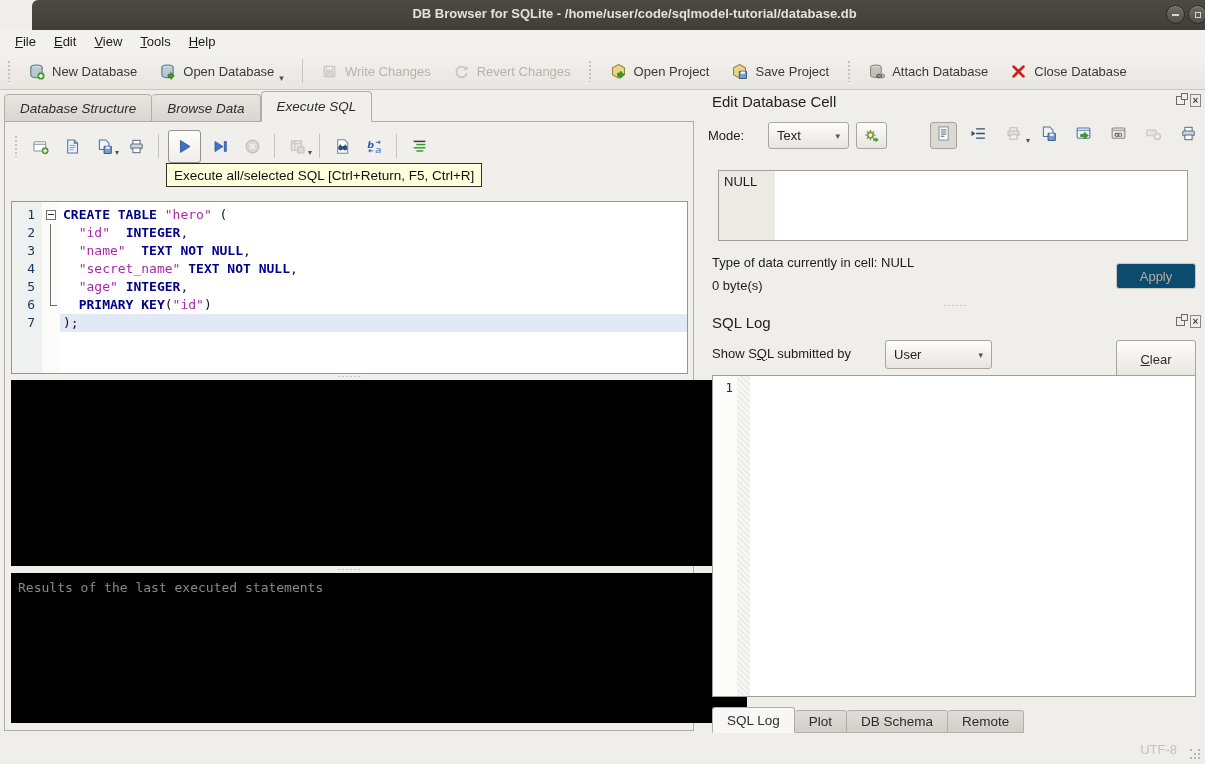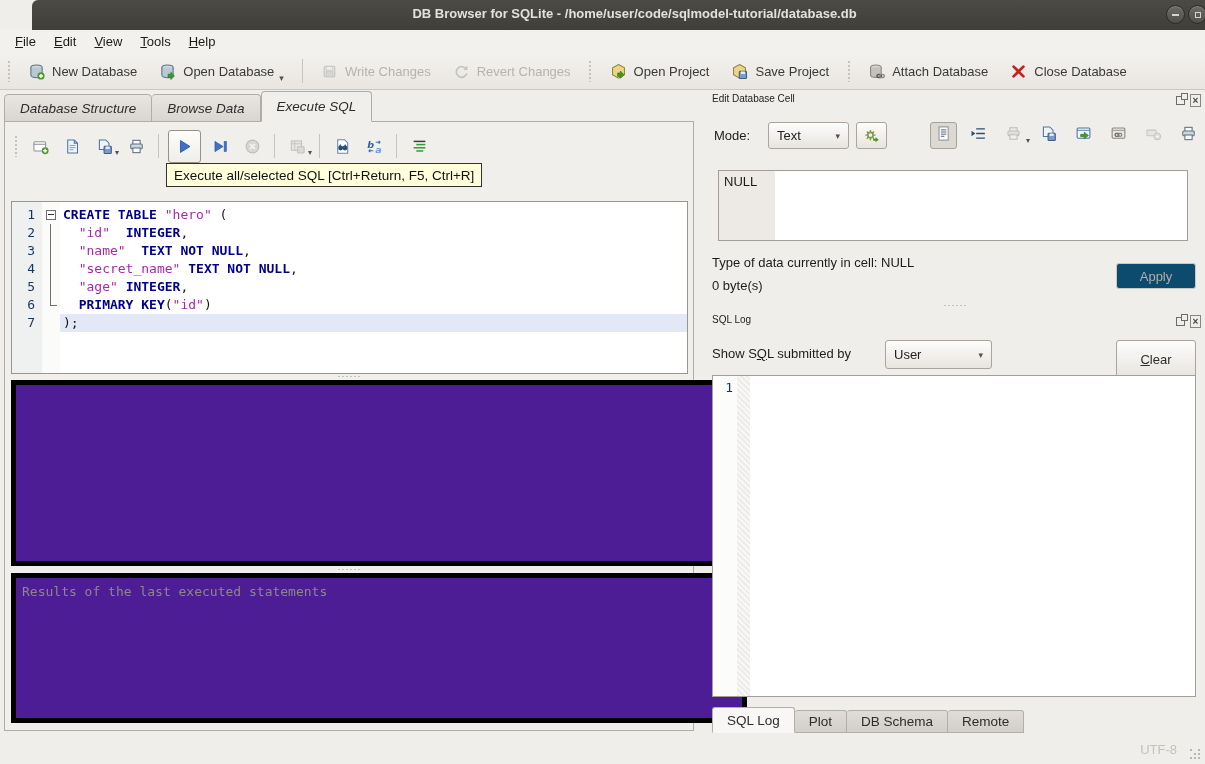--- a/index.html
+++ b/index.html
@@ -90,28 +90,28 @@
     border:1px solid #6f6f6f; background:#fff; }
   .fold.start::after { content:""; position:absolute; left:6px; top:8px; width:6px; height:1px; background:#333; }
   .ctext { white-space:pre; flex:1; padding-left:3px; }
   .crow.current .ctext { background:#e2e8f5; }
   .tok-kw  { color:#00008b; font-weight:bold; }
   .tok-str { color:#a928a9; }
   .tok-pl  { color:#141414; }
 
   .hsplit { position:absolute; left:6px; width:677px; height:6px; text-align:center;
     color:#95908a; font-size:9px; line-height:5px; letter-spacing:1px; cursor:row-resize; }
-  .pane { position:absolute; left:6px; width:736px; background:#4c1d95; border:5px solid #000000; }
+  .pane { position:absolute; left:6px; width:736px; background:#000000; border:1px solid #000000; }
   .pane.mid { top:258px; height:186px; }
   .pane.results { top:451px; height:150px; padding:6px 6px;
     font-family:"DejaVu Sans Mono",monospace; font-size:13px; color:#8d8983; }
 
   
   .right-region { position:absolute; left:706px; top:91px; width:499px; height:642px; }
-  .dock-h { position:absolute; left:6px; font-size:10px; color:#222; }
+  .dock-h { position:absolute; left:6px; font-size:15px; color:#222; }
   .dock-btns { position:absolute; right:4px; display:flex; gap:5px; align-items:center; }
   .float-ic { width:9px; height:9px; border:1px solid #6e6a64; background:#f0eeea; position:relative; display:inline-block; }
   .float-ic::before { content:""; position:absolute; right:-4px; top:-4px; width:5px; height:5px;
     border:1px solid #6e6a64; background:#f0eeea; }
   .dockclose { font-size:13px; font-weight:bold; color:#4a4741; line-height:1; width:11px; text-align:center;
     border:1px solid #8a867f; height:13px; font-size:10px; line-height:11px; background:#f0eeea; }
 
   .rlabel { position:absolute; font-size:13px; color:#1c1c1c; }
   .combo { position:absolute; border:1px solid #aaa49c; border-radius:3px;
     background:linear-gradient(#fdfdfc,#e8e4df); display:flex; align-items:center;
@@ -445,21 +445,21 @@
 </div>
 
 <div class="right-region">
 
   <div class="dock-h" style="top:2px;">Edit Database Cell</div>
   <div class="dock-btns" style="top:3px;">
     <span class="float-ic"></span>
     <span class="dockclose">×</span>
   </div>
 
-  <div class="rlabel" style="left:8px; top:37px;text-align:center;">Mode:</div>
+  <div class="rlabel" style="left:2px; top:37px;text-align:center;">Mode:</div>
   <div class="combo" style="left:62px; top:31px; width:81px; height:27px;">
     <span>Text</span>
     <span class="carrow">▾</span>
   </div>
   <div class="pushbtn gear-btn">
     <svg viewBox="0 0 16 16">
         <circle cx="7" cy="7.6" r="2.5" fill="none" stroke="#7c9a44" stroke-width="1.5"></circle>
         <path d="M7 2.8v2M7 10.4v2M2.2 7.6h2M9.8 7.6h2M3.6 4.2l1.4 1.4M9 9.6l1.4 1.4M10.4 4.2L9 5.6M5 9.6l-1.4 1.4" stroke="#7c9a44" stroke-width="1.3"></path>
         <path d="M9.6 11h2.2V9.6l3 2.4-3 2.4v-1.4H9.6z" fill="#3f9a28"></path>
       </svg>

